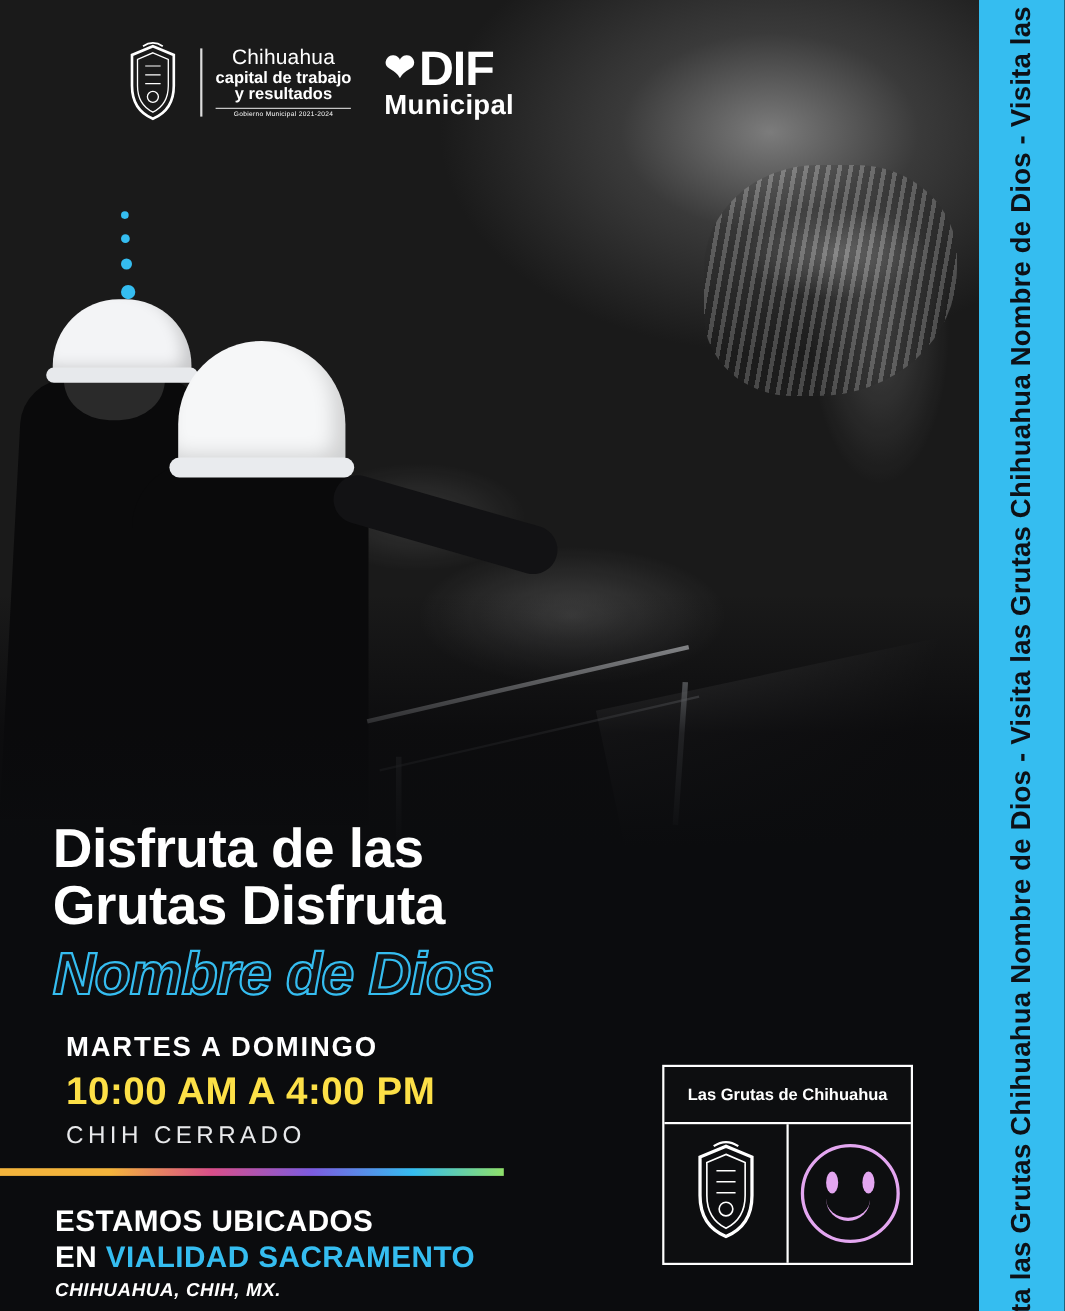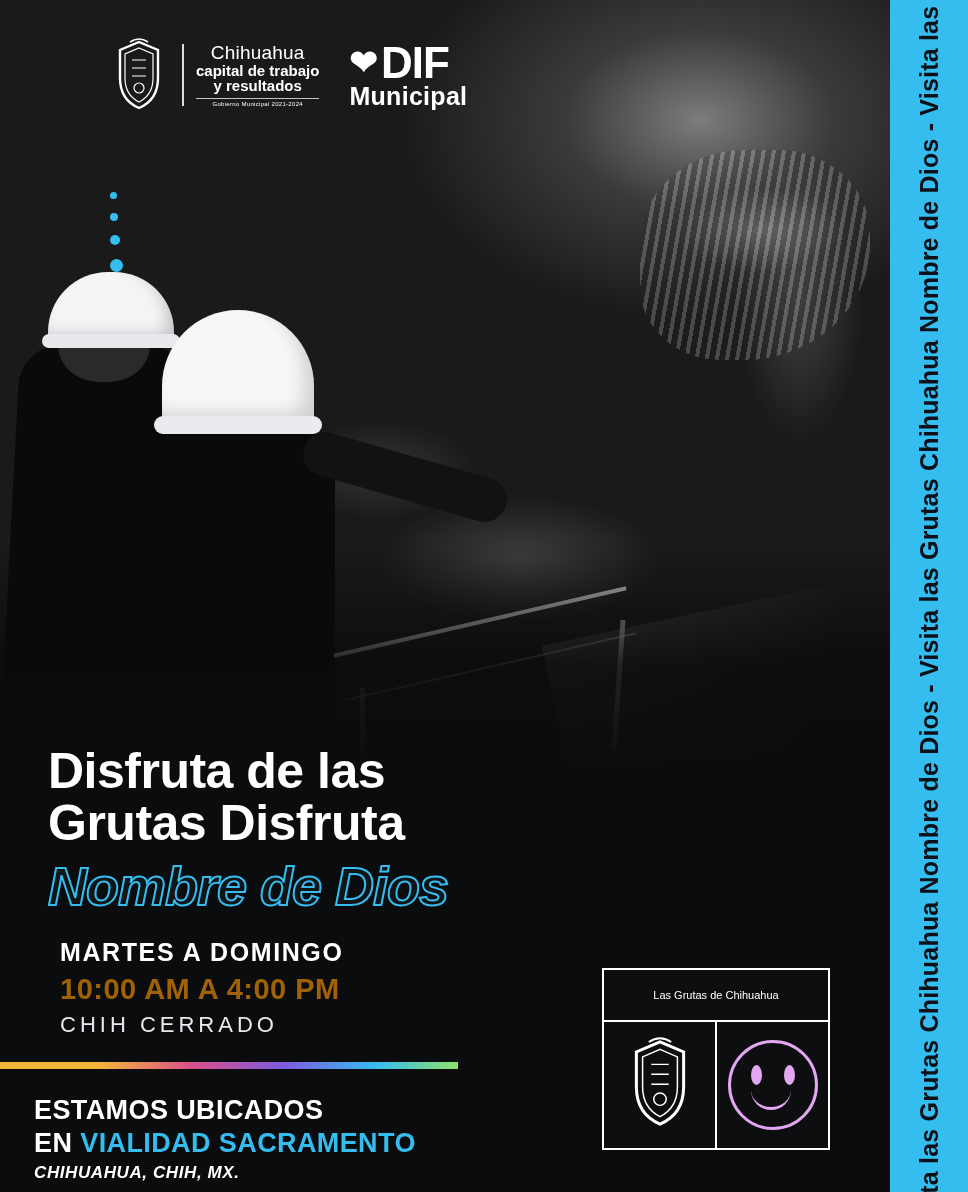--- a/index.html
+++ b/index.html
@@ -247,67 +247,68 @@
     position: absolute;
     left: 60px; top: 938px;
   }
   .sched-days {
     color: #fff;
     font-size: 25px;
     font-weight: 800;
     letter-spacing: 1.6px;
   }
   .sched-hours {
-    color: #a16207;
-    font-size: 29px;
+    color: #fde047;
+    font-size: 35px;
     font-weight: 800;
     letter-spacing: .5px;
     margin-top: 6px;
+    text-align: right;
   }
   .sched-closed {
     color: #e8e9eb;
     font-size: 22px;
     font-weight: 400;
     letter-spacing: 4px;
     margin-top: 6px;
   }
 
   
   .gradient-bar {
     position: absolute;
     left: 0; top: 1062px;
     width: 458px; height: 7px;
     background: linear-gradient(90deg, #f3b43c 0%, #f3b43c 22%, #d94f8a 42%, #7c5ce0 62%, #35bdf0 82%, #8fe06a 100%);
   }
 
   
   .location {
     position: absolute;
-    left: 34px; top: 1095px;
+    left: 50px; top: 1095px;
   }
   .loc-l1 { color: #fff; font-size: 27px; font-weight: 800; letter-spacing: .4px; }
   .loc-l2 { font-size: 27px; font-weight: 800; letter-spacing: .4px; color: #fff; margin-top: 2px; }
   .loc-l2 .hl { color: #35bdf0; }
   .loc-l3 { color: #fff; font-size: 17px; font-weight: 700; font-style: italic; margin-top: 4px; letter-spacing: .6px; }
 
   
   .badge-box {
     position: absolute;
     left: 602px; top: 968px;
     width: 224px; height: 178px;
     border: 2px solid #fff;
     background: #0d0e10;
   }
   .badge-title {
     height: 50px;
     border-bottom: 2px solid #fff;
     display: flex; align-items: center; justify-content: center;
     color: #fff;
-    font-size: 11px;
-    font-weight: 400;
+    font-size: 15px;
+    font-weight: 700;
   }
   .badge-body {
     display: flex;
     height: 126px;
   }
   .badge-cell {
     flex: 1;
     display: flex; align-items: center; justify-content: center;
   }
   .badge-cell.left { border-right: 2px solid #fff; }

